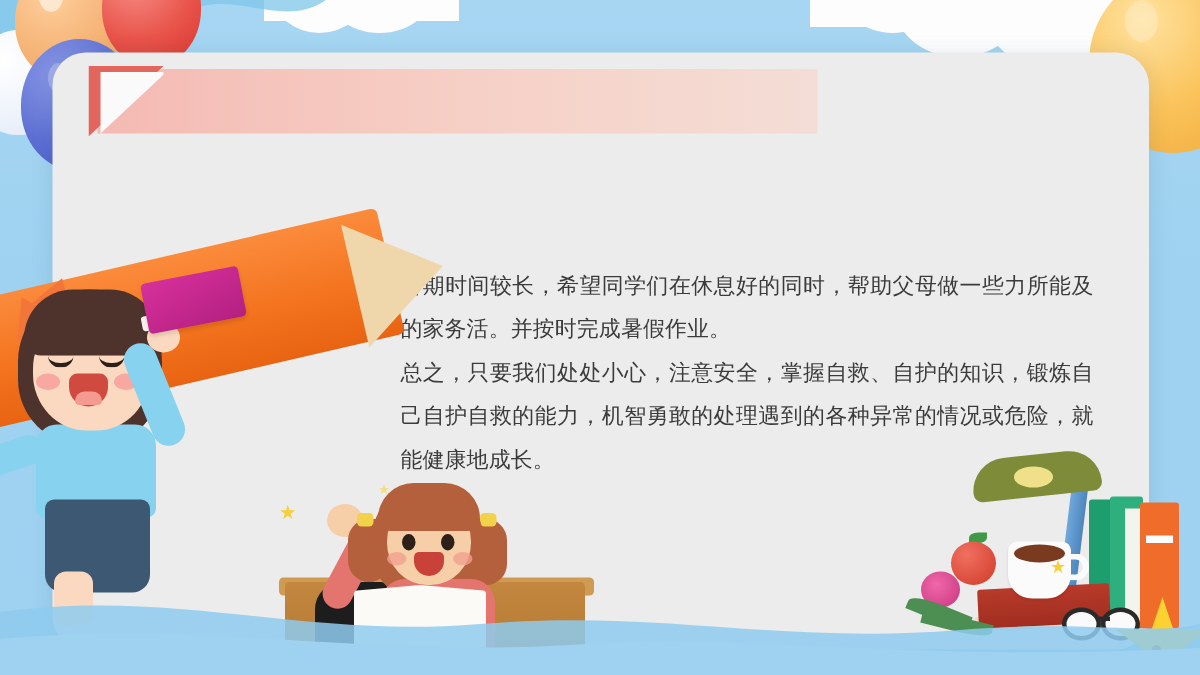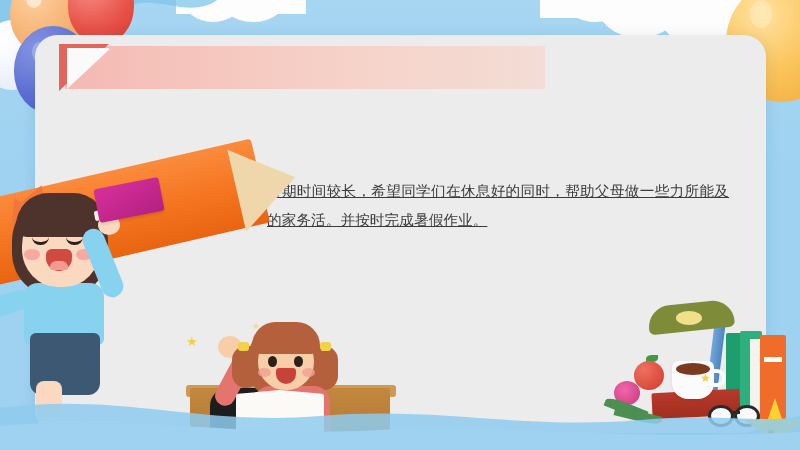--- a/index.html
+++ b/index.html
@@ -81,21 +81,21 @@
     text-shadow:0 1px 0 rgba(255,255,255,.4);
   }
   #title-dot { color:#e4564a; }
 
   
   #body-text {
     position:absolute; left:232px; top:142px; width:462px;
     font-size:14.6px; line-height:29px; color:#3b3b3b;
     letter-spacing:.1px;
   }
-  #body-text p { margin:0; text-align:justify;text-decoration:underline; }
+  #body-text p { margin:0; text-align:justify; }
 
   
   #kid-pencil { position:absolute; left:-6px; top:175px; width:210px; height:275px; }
   #pencil {
     position:absolute; left:-26px; top:170px; width:290px; height:86px;
     background:linear-gradient(180deg,#fb8b3c 0%,#f4741f 55%,#e86412 100%);
     transform:rotate(-13deg); border-radius:4px;
   }
   #pencil-tip {
     position:absolute; left:236px; top:142px; width:0; height:0;
@@ -248,20 +248,21 @@
   <div id="card">
 
     <div id="title-bar"></div>
     <div id="ribbon-fold">
       <div class="tri-red"></div>
       <div class="tri-white"></div>
     </div>
 
     <div id="body-text">
       <p>暑期时间较长，希望同学们在休息好的同时，帮助父母做一些力所能及的家务活。并按时完成暑假作业。</p>
+      <p>总之，只要我们处处小心，注意安全，掌握自救、自护的知识，锻炼自己自护自救的能力，机智勇敢的处理遇到的各种异常的情况或危险，就能健康地成长。</p>
     </div>
   </div>
 
   <div id="pencil"></div>
   <div id="pencil-tip"></div>
 
   <div id="kid-pencil">
     <div class="kp" id="kid-bow-l"></div>
     <div class="kp" id="kid-bow-r"></div>
     <div class="kp" id="kid-arm-out"></div>

